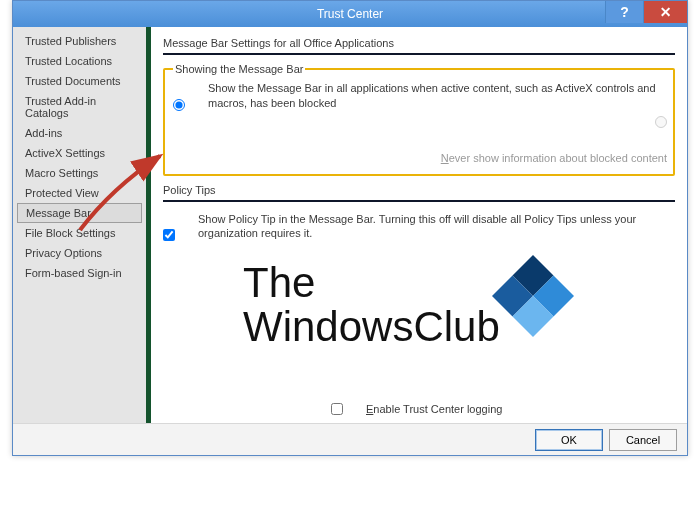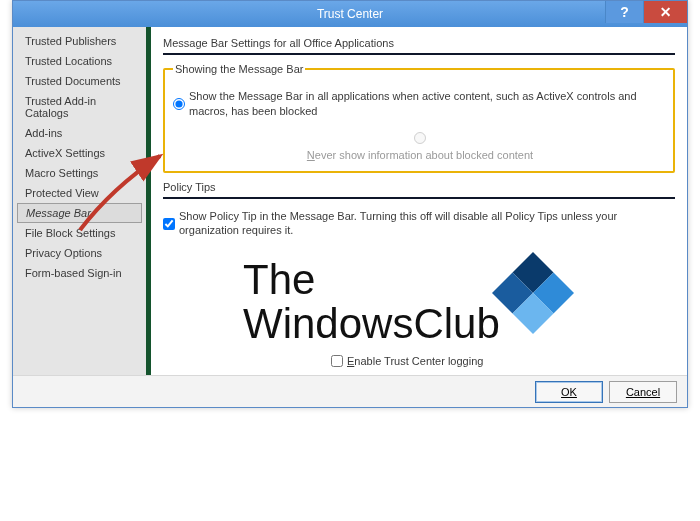--- a/index.html
+++ b/index.html
@@ -8,21 +8,21 @@
     font-family: "Segoe UI", Tahoma, sans-serif;
     font-size: 11px;
     background: #fff;
     width: 700px;
     height: 521px;
     position: relative;
   }
   .window {
     position: absolute;
     left: 12px; top: 0;
-    width: 676px; height: 408px;
+    width: 676px; height: 456px;
     border: 1px solid #5a8ac6;
     background: #fff;
     box-shadow: 0 0 6px rgba(0,0,0,0.2);
   }
   .titlebar {
     height: 26px;
     background: linear-gradient(#6aa7e8, #4b8fd8);
     color: #fff;
     display: flex;
     align-items: center;
@@ -56,21 +56,20 @@
   .side-item {
     padding: 4px 10px 4px 12px;
     color: #3a3a3a;
     cursor: default;
   }
   .side-item.selected {
     background: #dcdcdc;
     border: 1px solid #9e9e9e;
     margin: 0 4px;
     padding: 3px 6px 3px 8px;
-    font-style: italic;
   }
   .content {
     flex: 1;
     padding: 8px 12px 4px 12px;
     position: relative;
     overflow: hidden;
   }
   .group-header {
     font-weight: 400;
     color: #3a3a3a;
@@ -84,25 +83,24 @@
     padding: 4px 6px 6px 8px;
     margin: 0 0 6px 0;
   }
   fieldset.redbox legend {
     color: #3a3a3a;
     font-size: 11px;
     padding: 0 2px;
   }
   .radio-row, .check-row {
     display: flex;
-    align-items: center;
-    gap: 4px;
+    align-items: flex-end;
+    gap: 23px;
     padding: 2px 0;
     color: #3a3a3a;
-    margin-top: 8px;
   }
   .radio-row.disabled, .check-row.disabled { color: #9a9a9a; flex-direction: column; }
   input[type=radio], input[type=checkbox] {
     margin: 1px 0 0 0;
     width: 12px; height: 12px;
   }
   .policy-section { margin-top: 6px; }
   .policy-text { flex: 1; line-height: 1.35; }
   .watermark {
     margin-top: 18px;
@@ -150,21 +148,20 @@
     padding: 0 10px;
   }
   .btn {
     min-width: 68px;
     height: 22px;
     border: 1px solid #9e9e9e;
     background: #f7f7f7;
     font-size: 11px;
     display: flex; align-items: center; justify-content: center;
     padding: 0 12px;
-    text-decoration: underline;
   }
   .btn.default { border: 1px solid #3573b8; box-shadow: inset 0 0 0 1px #a8c8ea; }
   .arrow {
     position: absolute;
     left: 72px; top: 148px;
     pointer-events: none;
   }
   .underline { text-decoration: underline; }
 </style>
 </head>

